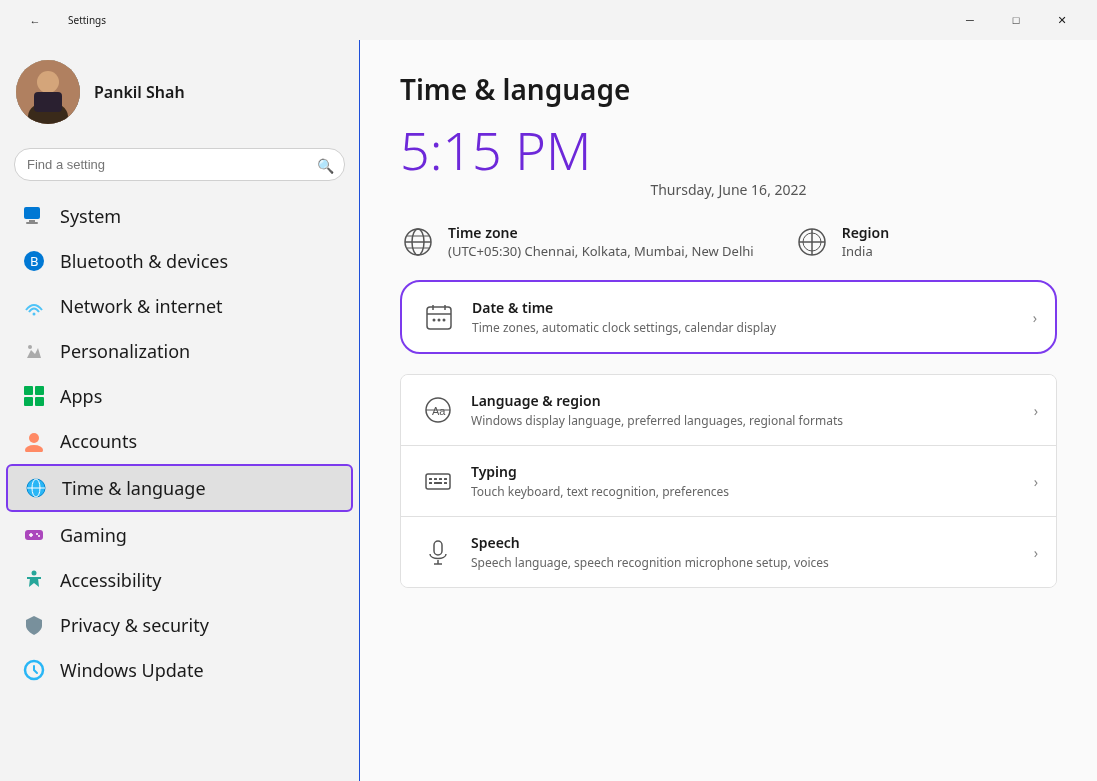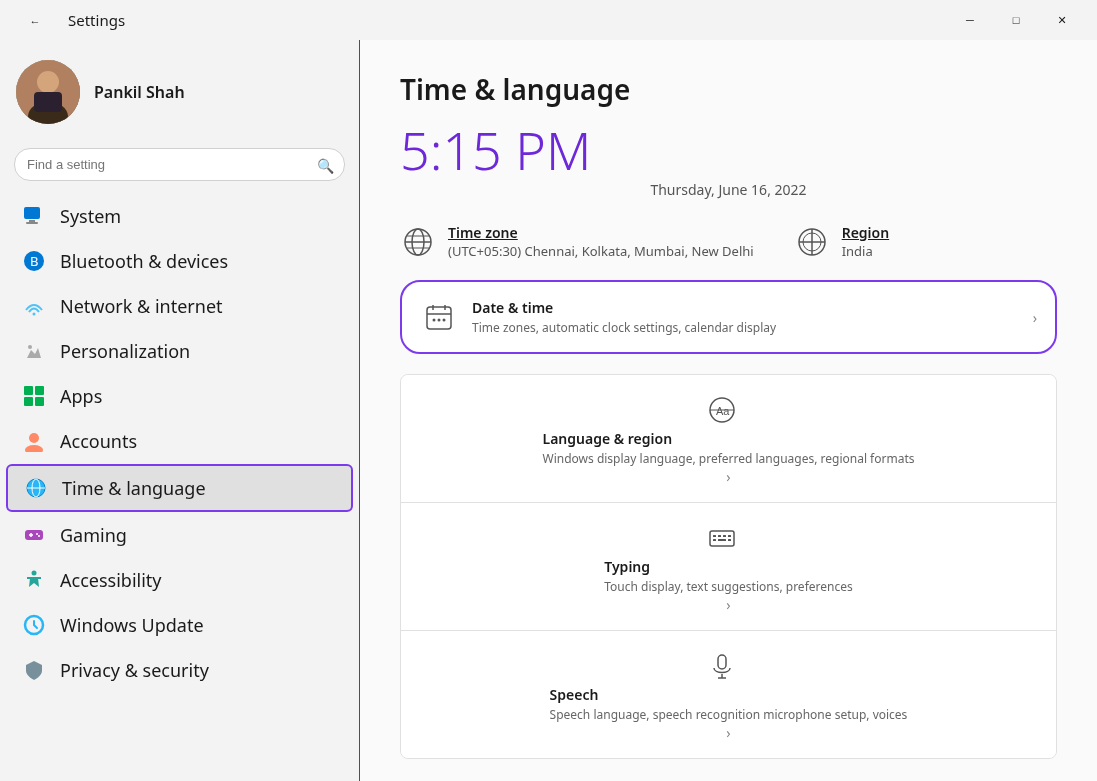--- a/index.html
+++ b/index.html
@@ -20,21 +20,21 @@
       padding: 0 12px;
       justify-content: space-between;
       flex-shrink: 0;
     }
     .titlebar-left {
       display: flex;
       align-items: center;
       gap: 10px;
     }
     .titlebar-title {
-      font-size: 15px;
+      font-size: 10px;
       color: #1a1a1a;
     }
     .titlebar-controls {
       display: flex;
       gap: 0;
     }
     .titlebar-btn {
       width: 46px;
       height: 32px;
       display: flex;
@@ -181,21 +181,20 @@
       display: flex;
       align-items: center;
       justify-content: center;
       font-size: 22px;
       color: #555;
     }
     .tz-label {
       font-size: 14px;
       font-weight: 600;
       color: #1a1a1a;
-      text-decoration: underline;
     }
     .tz-value {
       font-size: 13px;
       color: #555;
     }
     .settings-list {
       display: flex;
       flex-direction: column;
       gap: 0;
     }
@@ -247,21 +246,20 @@
     }
     .cards-group {
       margin-bottom: 4px;
       border-radius: 8px;
       overflow: hidden;
       border: 1px solid #e0e0e0;
     }
     .cards-group .settings-card {
       border-left: none;
       border-right: none;
-      flex-direction: column;
     }
     .cards-group .settings-card:first-child { border-top: none; border-radius: 0; }
     .cards-group .settings-card:last-child { border-bottom: none; border-radius: 0; }
   </style>
 </head>
 <body>
 
 <div class="titlebar">
   <div class="titlebar-left">
     <button class="titlebar-btn">←</button>
@@ -385,33 +383,33 @@
               <circle cx="11" cy="4" r="2.5" fill="#26a69a"></circle>
               <line x1="4" y1="9" x2="18" y2="9" stroke="#26a69a" stroke-width="2"></line>
               <path d="M7 9 L6 18 L11 14 L16 18 L15 9" fill="#26a69a"></path>
             </svg>
         </span>
         <span class="nav-label">Accessibility</span>
       </div>
       <div class="nav-item">
         <span class="nav-icon">
           <svg width="22" height="22" viewBox="0 0 22 22">
+              <path d="M11 2 L19 6 L19 12 C19 17 11 21 11 21 C11 21 3 17 3 12 L3 6Z" fill="#78909c"></path>
+            </svg>
+        </span>
+        <span class="nav-label">Privacy &amp; security</span>
+      </div>
+      <div class="nav-item">
+        <span class="nav-icon">
+          <svg width="22" height="22" viewBox="0 0 22 22">
               <circle cx="11" cy="11" r="9" fill="none" stroke="#29b6f6" stroke-width="2.5"></circle>
               <path d="M11 7 L11 11 L14 14" stroke="#29b6f6" stroke-width="2" fill="none" stroke-linecap="round"></path>
             </svg>
         </span>
         <span class="nav-label">Windows Update</span>
-      </div>
-      <div class="nav-item">
-        <span class="nav-icon">
-          <svg width="22" height="22" viewBox="0 0 22 22">
-              <path d="M11 2 L19 6 L19 12 C19 17 11 21 11 21 C11 21 3 17 3 12 L3 6Z" fill="#78909c"></path>
-            </svg>
-        </span>
-        <span class="nav-label">Privacy &amp; security</span>
       </div>
     </div>
   </div>
 
   <div class="main-content">
     <h1 class="page-title">Time &amp; language</h1>
 
     <div class="time-display">5:15 PM</div>
     <div class="date-display">Thursday, June 16, 2022</div>
 
@@ -491,21 +489,21 @@
                 <rect x="10" y="11" width="3" height="2" rx="0.5" fill="#555"></rect>
                 <rect x="15" y="11" width="3" height="2" rx="0.5" fill="#555"></rect>
                 <rect x="20" y="11" width="3" height="2" rx="0.5" fill="#555"></rect>
                 <rect x="5" y="15" width="3" height="2" rx="0.5" fill="#555"></rect>
                 <rect x="10" y="15" width="8" height="2" rx="0.5" fill="#555"></rect>
                 <rect x="20" y="15" width="3" height="2" rx="0.5" fill="#555"></rect>
               </svg>
           </div>
           <div class="settings-card-text">
             <div class="settings-card-title">Typing</div>
-            <div class="settings-card-desc">Touch display, text suggestions, preferences</div>
+            <div class="settings-card-desc">Touch keyboard, text recognition, preferences</div>
           </div>
           <span class="settings-card-chevron">›</span>
         </div>
         <div class="settings-card">
           <div class="settings-card-icon">
             <svg width="28" height="28" viewBox="0 0 28 28">
                 <rect x="10" y="3" width="8" height="14" rx="4" fill="none" stroke="#555" stroke-width="1.5"></rect>
                 <path d="M6 16 C6 22 22 22 22 16" fill="none" stroke="#555" stroke-width="1.5"></path>
                 <line x1="14" y1="22" x2="14" y2="26" stroke="#555" stroke-width="1.5"></line>
                 <line x1="10" y1="26" x2="18" y2="26" stroke="#555" stroke-width="1.5"></line>

